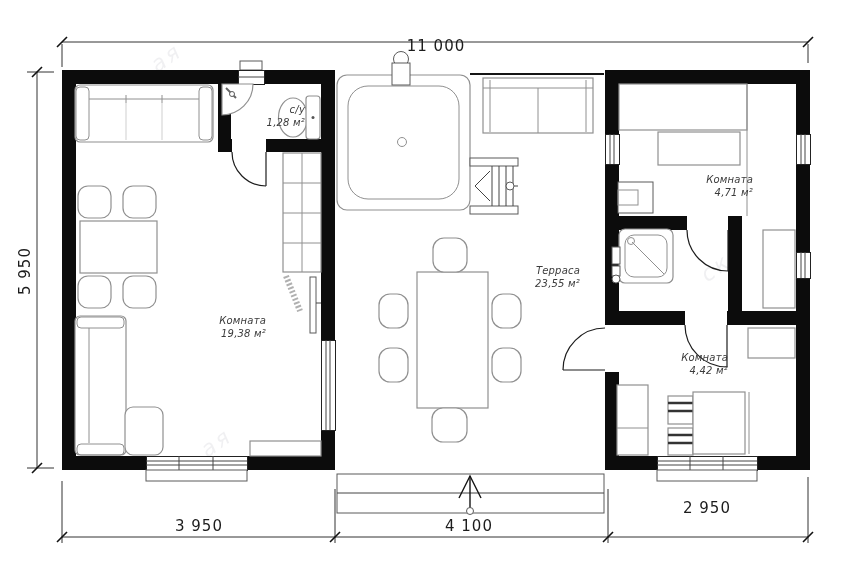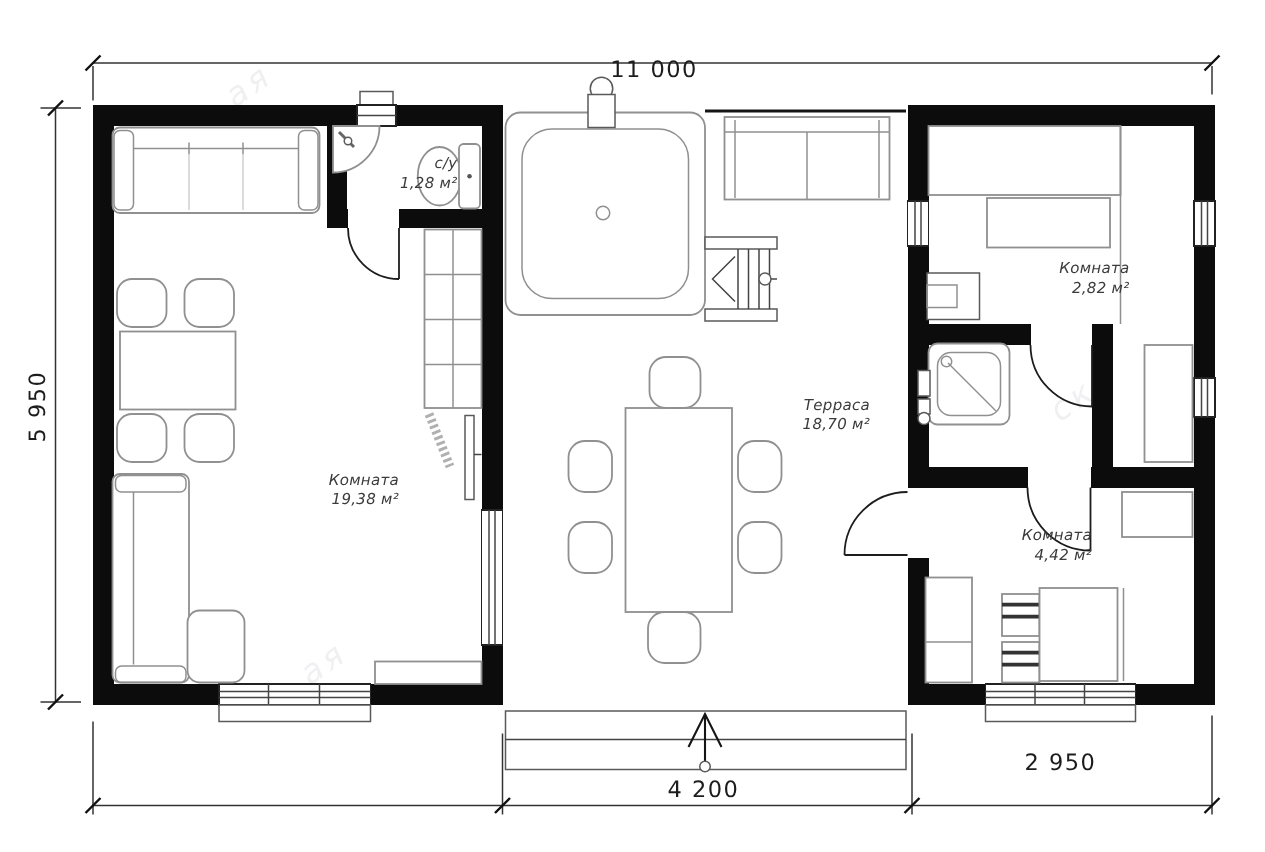--- a/index.html
+++ b/index.html
@@ -308,29 +308,30 @@
   <div class="room-label" style="left:146px;top:315px;width:120px;">
     <div>Комната</div>
     <div>19,38 м²</div>
   </div>
   <div class="room-label" style="left:185px;top:104px;width:120px;">
     <div>с/у</div>
     <div>1,28 м²</div>
   </div>
   <div class="room-label" style="left:460px;top:265px;width:120px;">
     <div>Терраса</div>
-    <div>18,70 м²</div>
+    <div>23,55 м²</div>
   </div>
   <div class="room-label" style="left:633px;top:174px;width:120px;">
     <div>Комната</div>
-    <div>2,82 м²</div>
+    <div>4,71 м²</div>
   </div>
   <div class="room-label" style="left:608px;top:352px;width:120px;">
     <div>Комната</div>
     <div>4,42 м²</div>
   </div>
 
   <div class="dim-label" style="left:376px;top:38px;width:120px;">11 000</div>
   <div class="dim-label vert" style="left:-34px;top:262px;width:120px;height:18px;">5 950</div>
-  <div class="dim-label" style="left:409px;top:518px;width:120px;">4 200</div>
+  <div class="dim-label" style="left:139px;top:518px;width:120px;">3 950</div>
+  <div class="dim-label" style="left:409px;top:518px;width:120px;">4 100</div>
   <div class="dim-label" style="left:647px;top:500px;width:120px;">2 950</div>
 
 </div>
 
 </body></html>

